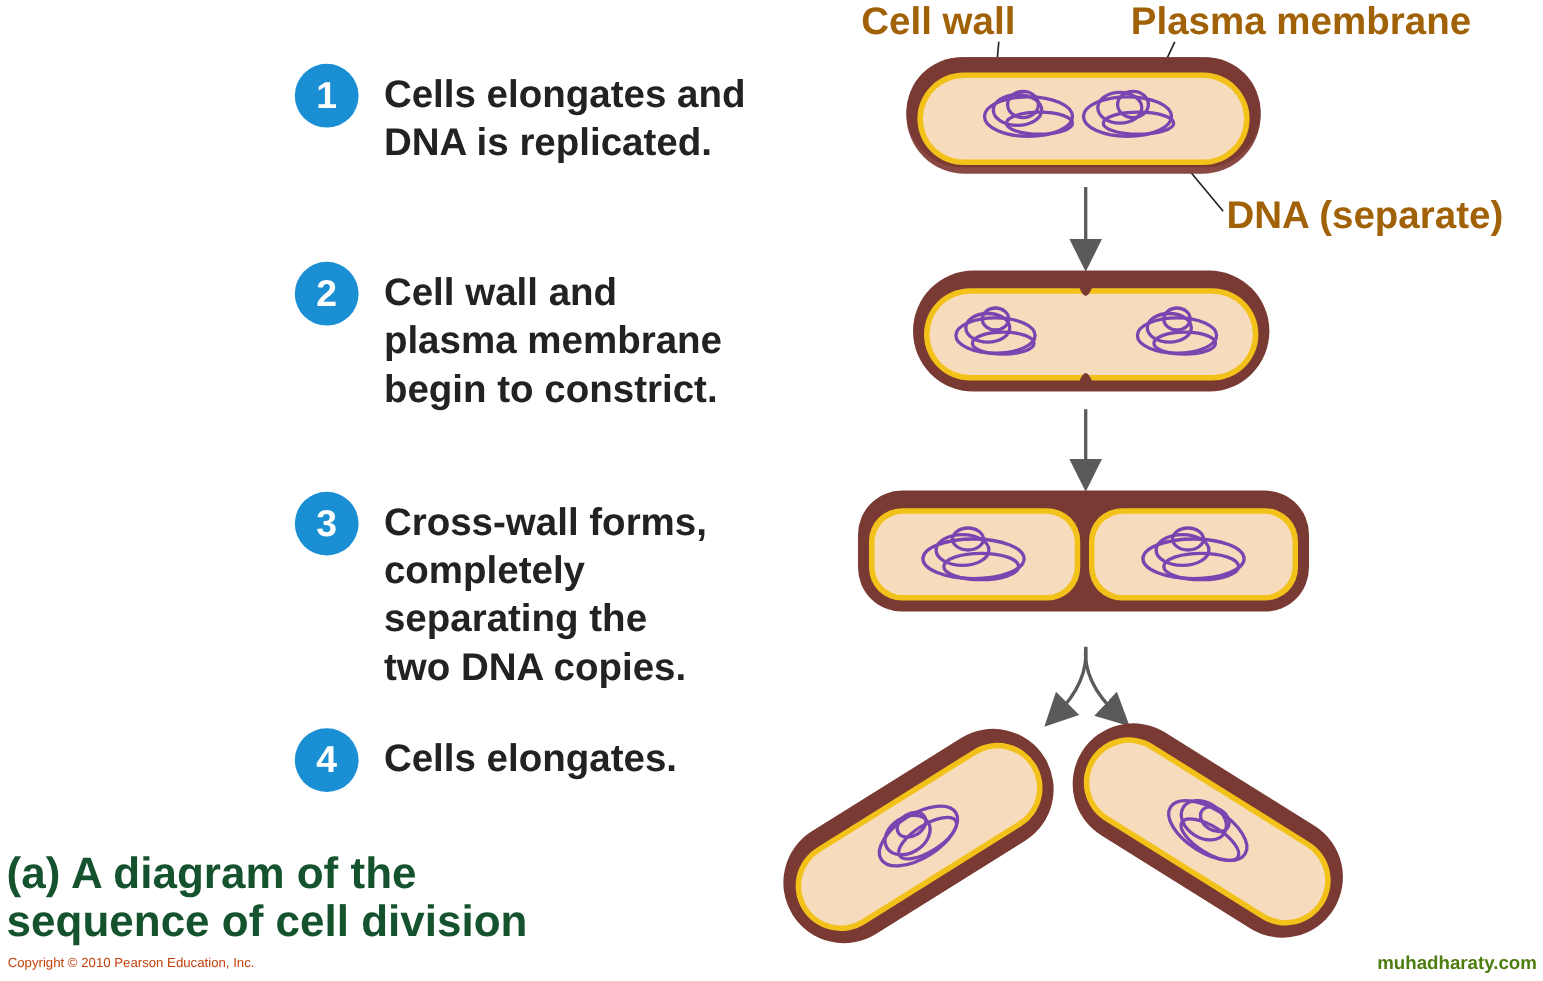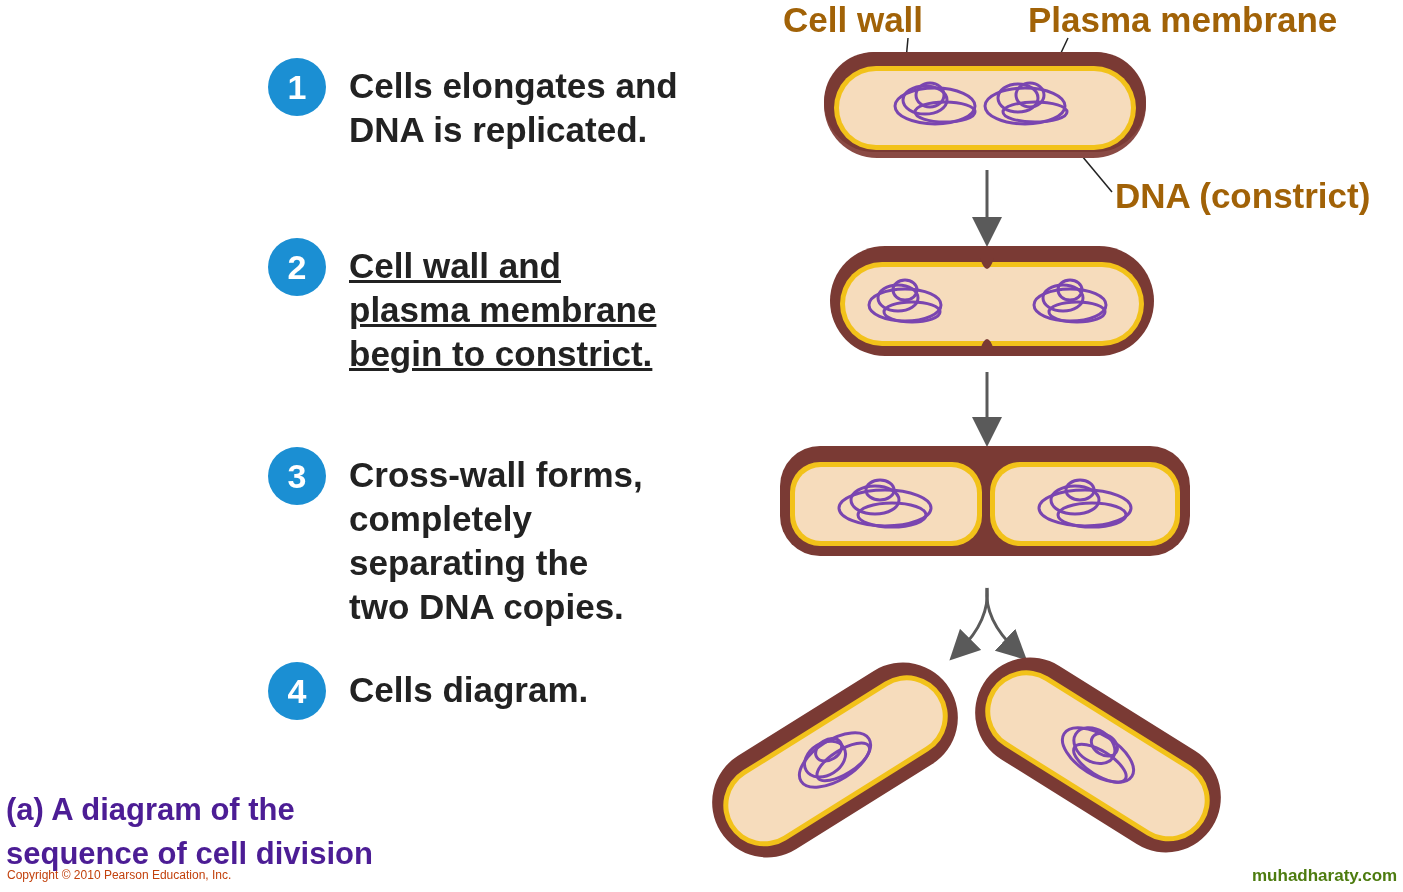--- a/index.html
+++ b/index.html
@@ -4,58 +4,58 @@
 <style>
   html, body { margin:0; padding:0; background:#ffffff; }
   body { width:1403px; height:892px; position:relative; overflow:hidden;
          font-family:"Liberation Sans", sans-serif; color:#1a1a1a; }
   .step-badge { position:absolute; width:58px; height:58px; border-radius:50%;
                 background:#1b8fd3; color:#fff; font-weight:bold; font-size:34px;
                 display:flex; align-items:center; justify-content:center; }
   .step-text { position:absolute; font-weight:bold; font-size:35px; line-height:44px;
                color:#222; white-space:pre-line; }
   .label { position:absolute; font-weight:bold; font-size:35px; color:#a16207; white-space:nowrap; }
-  .caption { position:absolute; left:6px; top:788px; font-weight:bold; font-size:31px;
-             line-height:44px; color:#4c1d95; white-space:pre-line; }
+  .caption { position:absolute; left:6px; top:772px; font-weight:bold; font-size:40px;
+             line-height:44px; color:#14532d; white-space:pre-line; }
   .copyright { position:absolute; left:7px; top:868px; font-size:12px; color:#c2410c; }
   .watermark { position:absolute; left:1252px; top:866px; font-size:17px; font-weight:bold; color:#4d7c0f; }
   svg#diagram { position:absolute; left:0; top:0; }
 </style>
 </head>
 <body>
 
 <div class="step-badge" style="left:268px;top:58px;">
     <span>1</span>
   </div>
 <div class="step-text" style="left:349px;top:64px;">Cells elongates and
 DNA is replicated.</div>
 
 <div class="step-badge" style="left:268px;top:238px;">
     <span>2</span>
   </div>
-<div class="step-text" style="left:349px;top:244px;text-decoration:underline;">Cell wall and
+<div class="step-text" style="left:349px;top:244px;">Cell wall and
 plasma membrane
 begin to constrict.</div>
 
 <div class="step-badge" style="left:268px;top:447px;">
     <span>3</span>
   </div>
 <div class="step-text" style="left:349px;top:453px;">Cross-wall forms,
 completely
 separating the
 two DNA copies.</div>
 
 <div class="step-badge" style="left:268px;top:662px;">
     <span>4</span>
   </div>
-<div class="step-text" style="left:349px;top:668px;">Cells diagram.</div>
+<div class="step-text" style="left:349px;top:668px;">Cells elongates.</div>
 
 <div class="label" style="left:783px;top:0px;">Cell wall</div>
 <div class="label" style="left:1028px;top:0px;">Plasma membrane</div>
-<div class="label" style="left:1115px;top:176px;">DNA (constrict)</div>
+<div class="label" style="left:1115px;top:176px;">DNA (separate)</div>
 
 <svg id="diagram" width="1403" height="892">
   <defs>
     <marker id="arrowhead" markerWidth="10" markerHeight="10" refX="5" refY="5" orient="auto">
       <path d="M0,0 L10,5 L0,10 Z" fill="#5a5a5a"></path>
     </marker>
   </defs>
 
   <line x1="908" y1="38" x2="906" y2="60" stroke="#222" stroke-width="1.5"></line>
   <line x1="1068" y1="38" x2="1052" y2="72" stroke="#222" stroke-width="1.5"></line>

